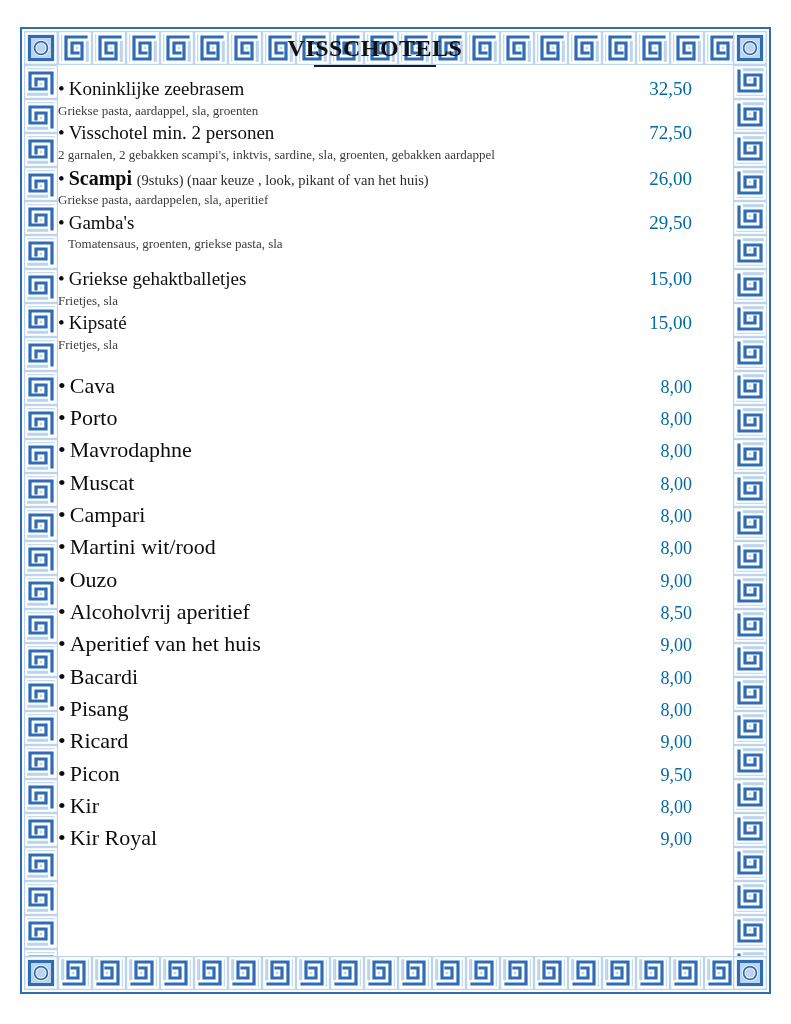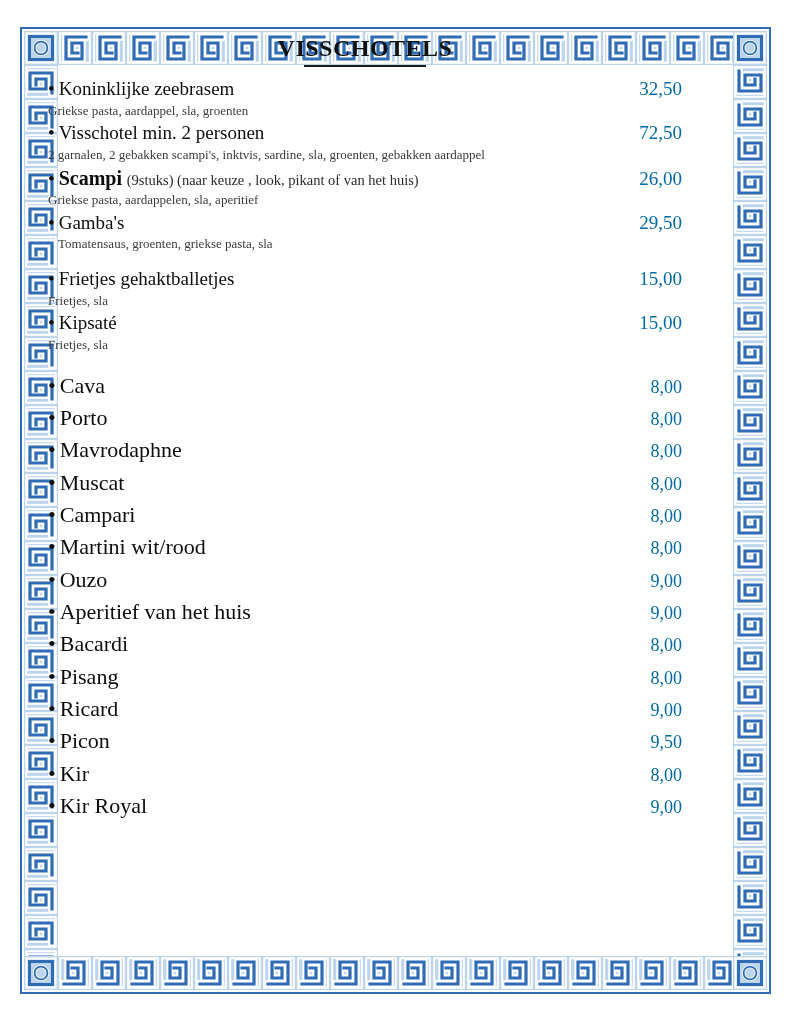--- a/index.html
+++ b/index.html
@@ -82,21 +82,21 @@
     top: 34px;
     right: 34px;
     bottom: 34px;
     background: #ffffff;
     z-index: 3;
   }
 
   
   .content {
     position: absolute;
-    left: 48px;
+    left: 58px;
     top: 36px;
     width: 634px;
     z-index: 5;
   }
 
   .section { margin: 0; }
 
   .section-head {
     text-align: center;
     margin: 0;
@@ -1165,21 +1165,21 @@
           <div class="row">
             <div class="row-name"><span class="bullet">•</span><span>Gamba's</span></div>
             <div class="row-price">29,50</div>
           </div>
           <div class="desc indent">Tomatensaus, groenten, griekse pasta, sla</div>
         </div>
       </div>
       <div class="section sec-kinder">
         <div class="items">
           <div class="row">
-            <div class="row-name"><span class="bullet">•</span><span>Frietjes gehaktballetjes</span></div>
+            <div class="row-name"><span class="bullet">•</span><span>Griekse gehaktballetjes</span></div>
             <div class="row-price">15,00</div>
           </div>
           <div class="desc">Frietjes, sla</div>
           <div class="row">
             <div class="row-name"><span class="bullet">•</span><span>Kipsaté</span></div>
             <div class="row-price">15,00</div>
           </div>
           <div class="desc">Frietjes, sla</div>
         </div>
       </div>
@@ -1207,20 +1207,24 @@
           </div>
           <div class="row">
             <div class="row-name"><span class="bullet">•</span><span>Martini wit/rood</span></div>
             <div class="row-price">8,00</div>
           </div>
           <div class="row">
             <div class="row-name"><span class="bullet">•</span><span>Ouzo</span></div>
             <div class="row-price">9,00</div>
           </div>
           <div class="row">
+            <div class="row-name"><span class="bullet">•</span><span>Alcoholvrij aperitief</span></div>
+            <div class="row-price">8,50</div>
+          </div>
+          <div class="row">
             <div class="row-name"><span class="bullet">•</span><span>Aperitief van het huis</span></div>
             <div class="row-price">9,00</div>
           </div>
           <div class="row">
             <div class="row-name"><span class="bullet">•</span><span>Bacardi</span></div>
             <div class="row-price">8,00</div>
           </div>
           <div class="row">
             <div class="row-name"><span class="bullet">•</span><span>Pisang</span></div>
             <div class="row-price">8,00</div>

